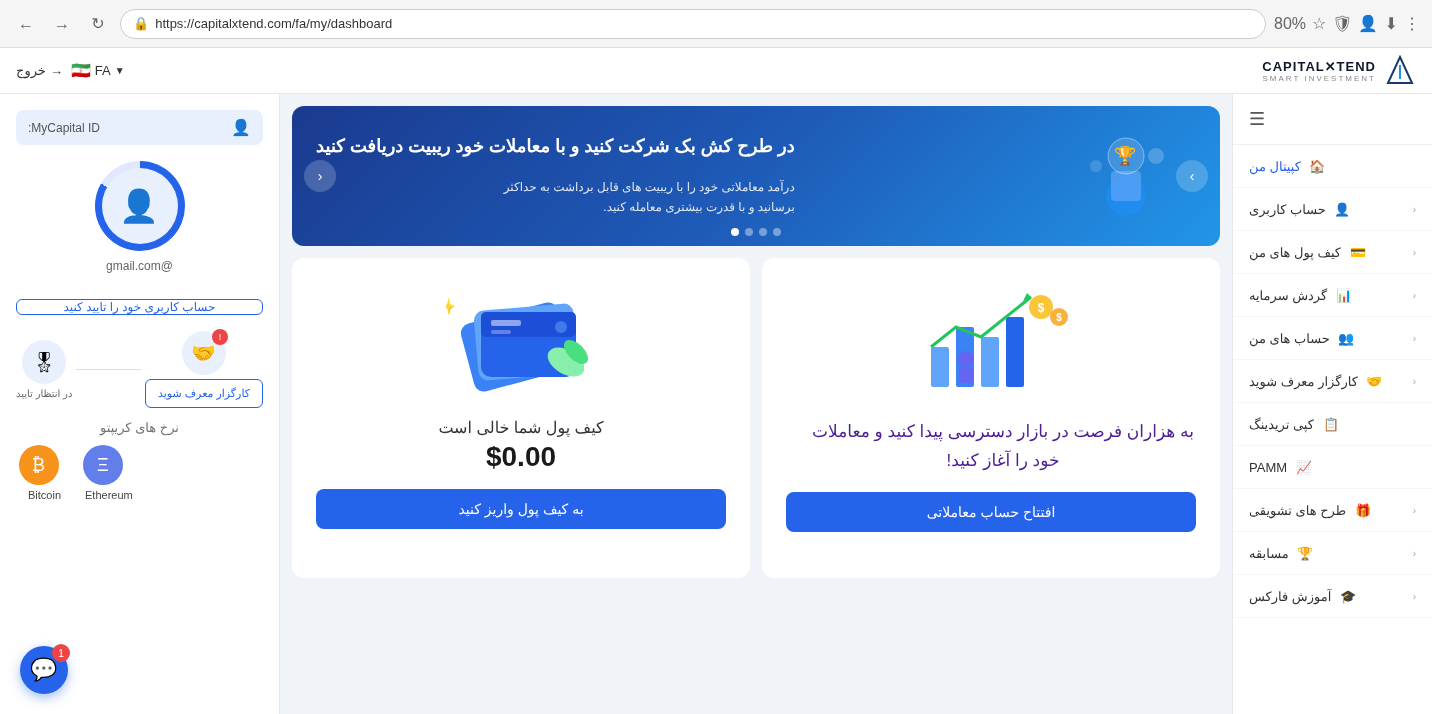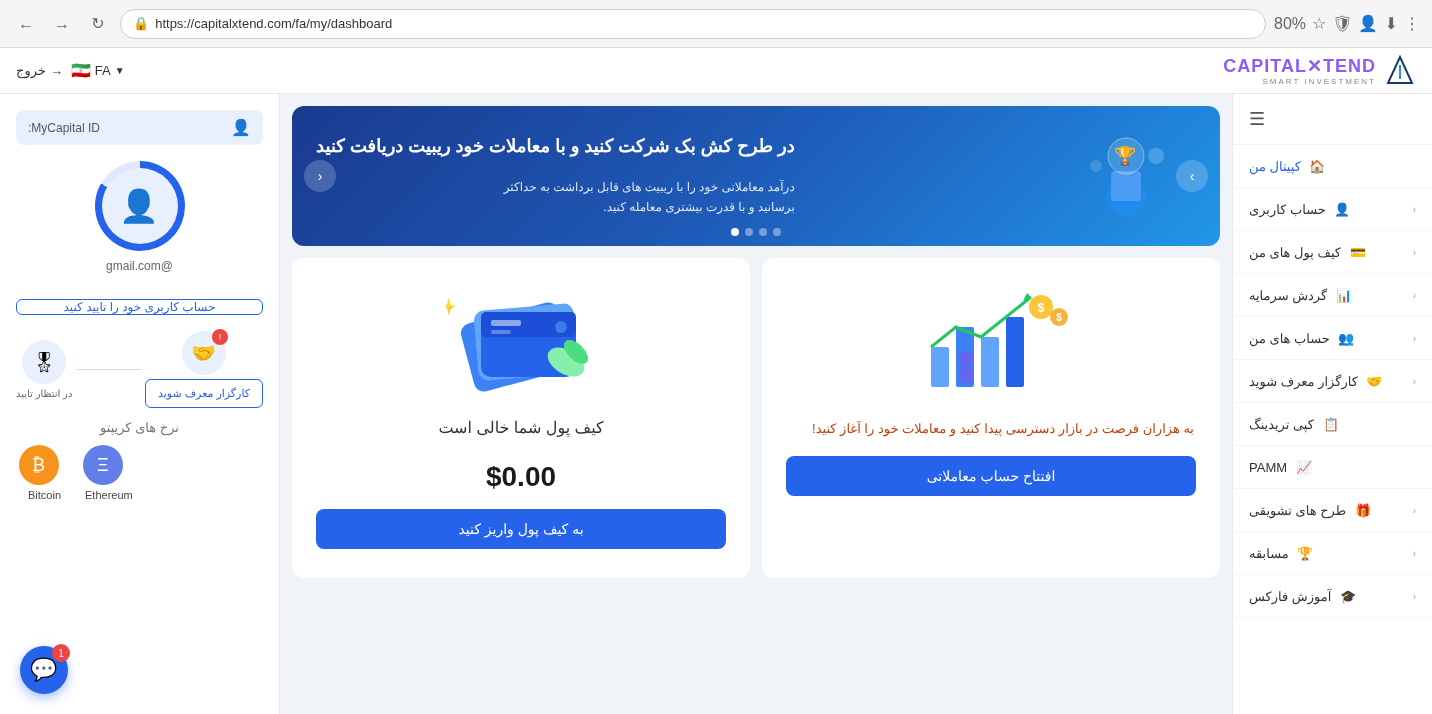--- a/index.html
+++ b/index.html
@@ -239,23 +239,23 @@
       background: white;
       border-radius: 12px;
       padding: 24px;
       display: flex;
       flex-direction: column;
       align-items: center;
       text-align: center;
       min-height: 320px;
     }
     .card-illustration { font-size: 60px; margin-bottom: 16px; min-height: 120px; display: flex; align-items: center; }
-    .card-title { font-size: 16px; color: #333; margin-bottom: 24px; direction: rtl; }
+    .card-title { font-size: 16px; color: #333; margin-bottom: 4px; direction: rtl; }
     .card-amount { font-size: 28px; font-weight: bold; color: #1a1a1a; margin-bottom: 16px; direction: ltr; }
-    .card-desc { font-size: 13px; color: #c2410c; line-height: 1.7; direction: rtl; margin-bottom: 16px; margin-left: 24px; }
+    .card-desc { font-size: 17px; color: #4c1d95; line-height: 1.7; direction: rtl; margin-bottom: 16px; margin-left: 24px; }
     .card-btn {
       width: 100%;
       padding: 12px;
       background: #2563eb;
       color: white;
       border: none;
       border-radius: 8px;
       font-size: 14px;
       cursor: pointer;
       direction: rtl;
@@ -308,21 +308,21 @@
   </div>
 </div>
 
 <div class="app-toolbar">
   <div class="logo-area">
     <svg width="32" height="32" viewBox="0 0 32 32">
       <polygon points="16,2 28,28 4,28" fill="none" stroke="#1a3a6b" stroke-width="2"></polygon>
       <line x1="16" y1="10" x2="16" y2="24" stroke="#2196e8" stroke-width="2"></line>
     </svg>
     <div>
-      <div style="font-size:18px; font-weight:bold; color:#8b5cf6; letter-spacing:1px;">CAPITAL✕TEND</div>
+      <div style="font-size:13px; font-weight:bold; color:#0f172a; letter-spacing:1px;">CAPITAL✕TEND</div>
       <div style="font-size:8px; color:#888; letter-spacing:2px;">SMART INVESTMENT</div>
     </div>
   </div>
   <div class="toolbar-left">
     <div class="lang-badge">
       <span style="font-size:10px;">▼</span>
       <span>FA</span>
       <span class="flag">🇮🇷</span>
     </div>
     <div class="exit-btn">

